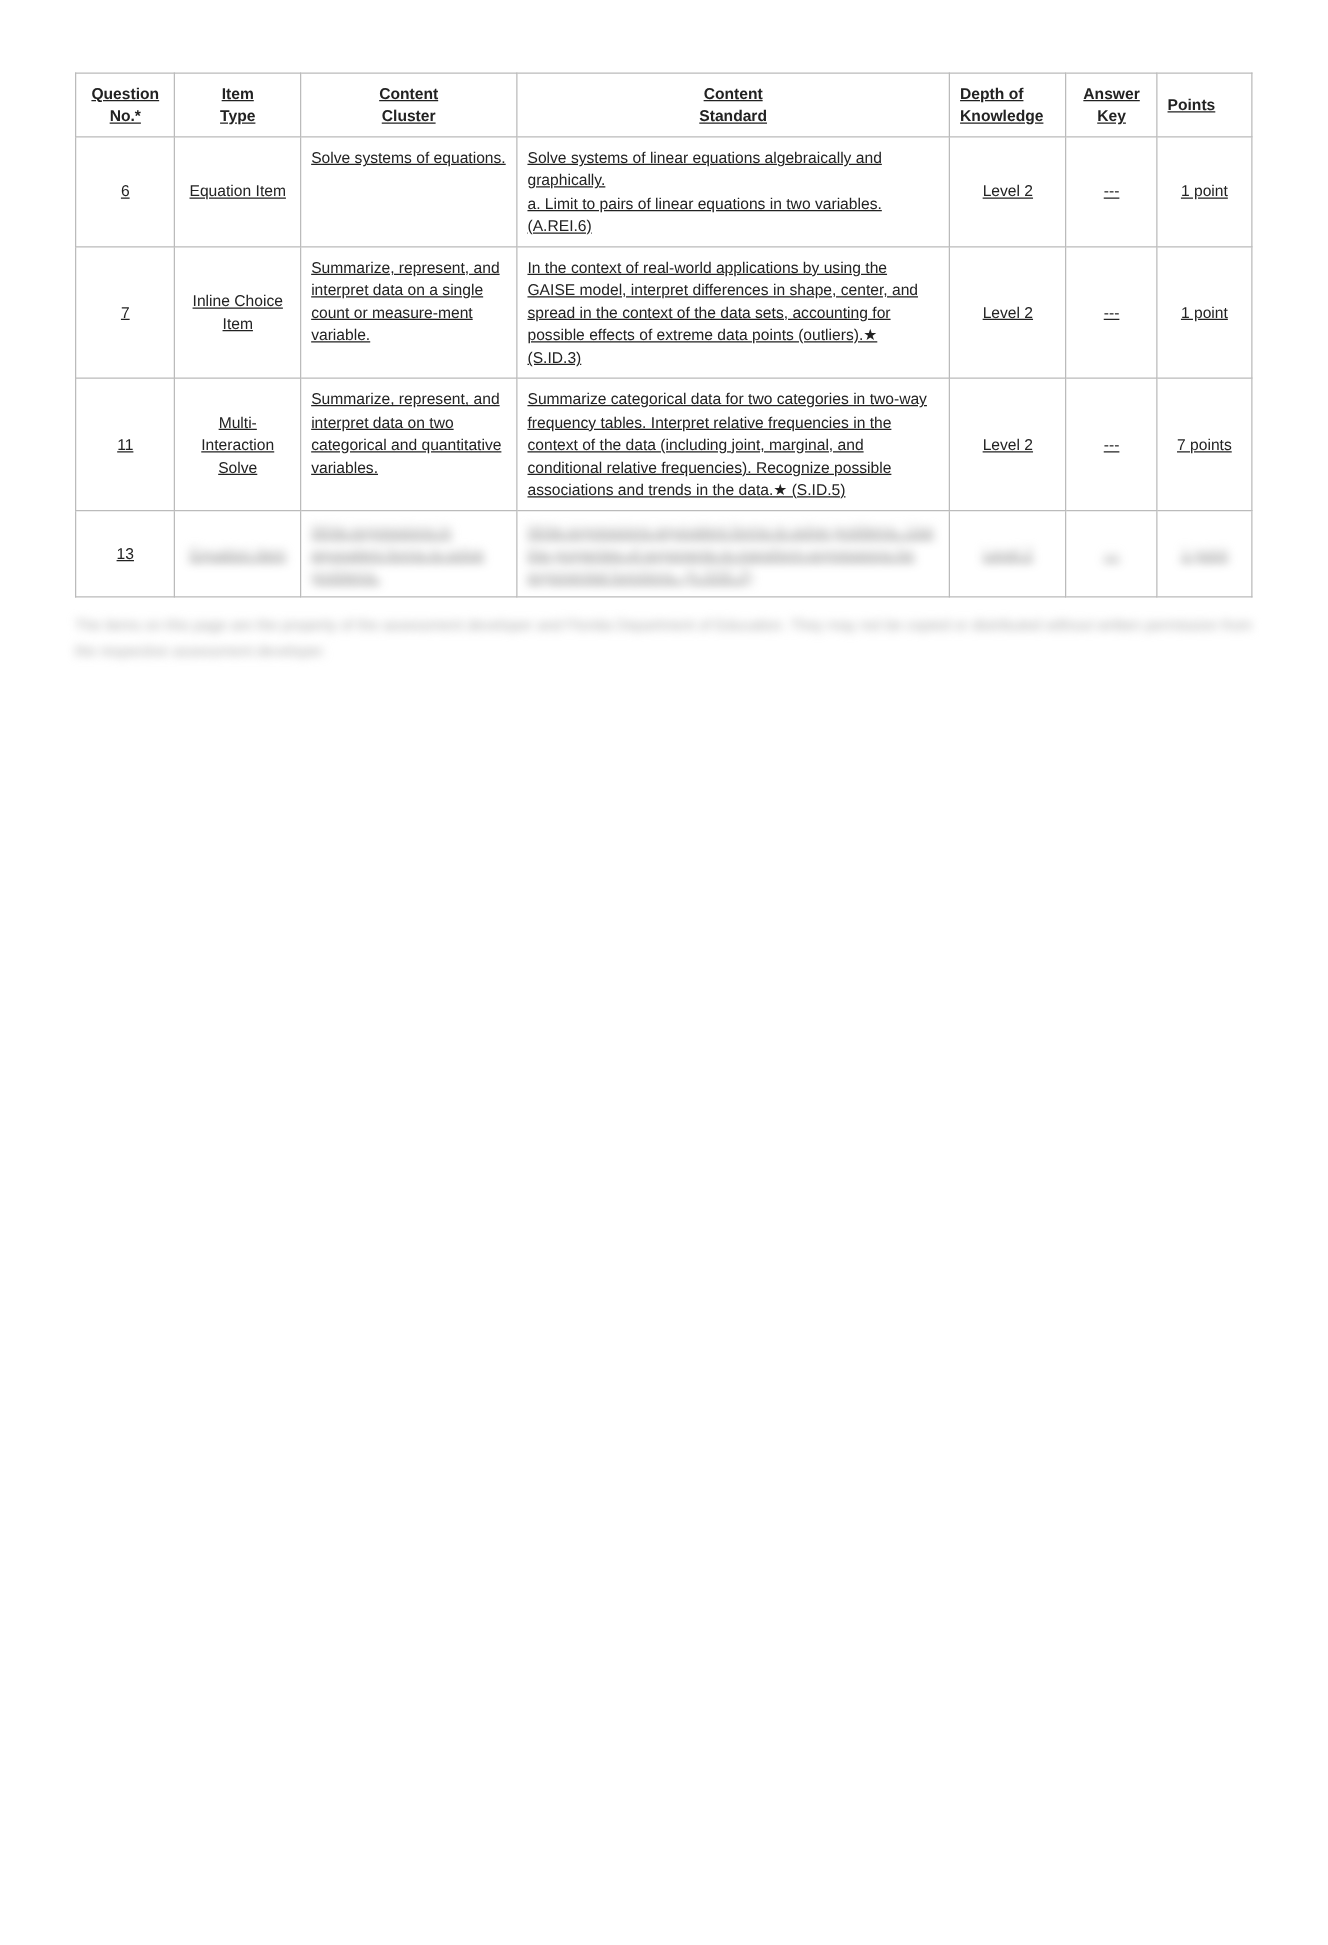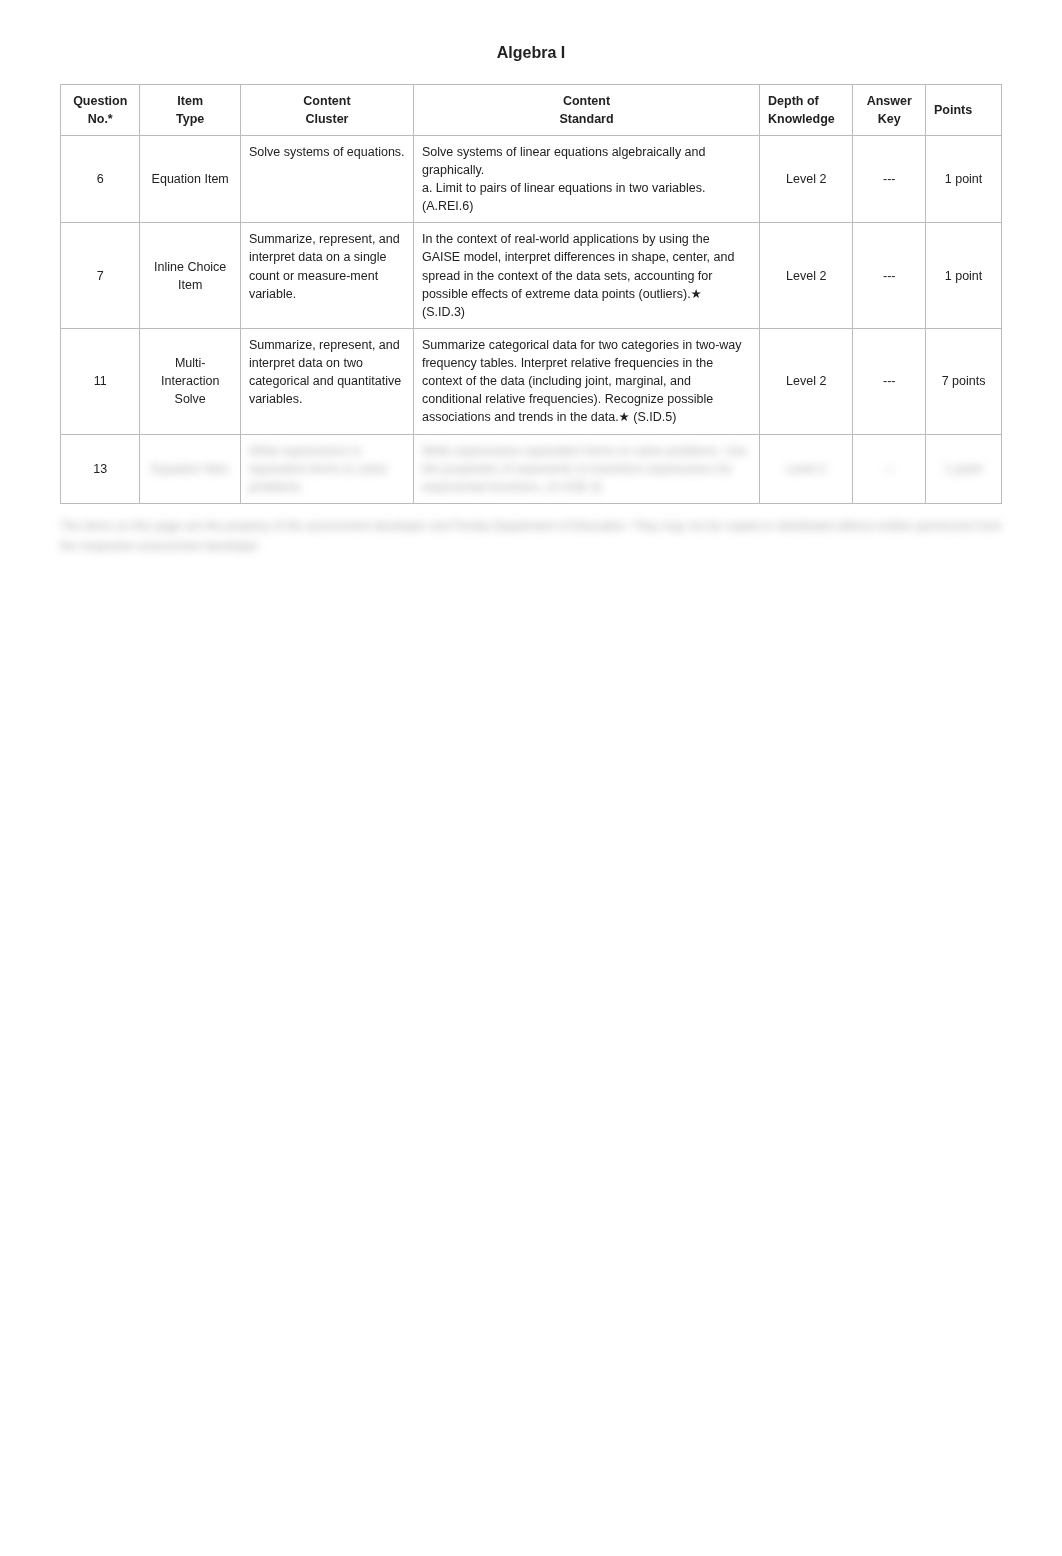--- a/index.html
+++ b/index.html
@@ -18,20 +18,21 @@
     }
     .page-header .title-line {
       font-weight: bold;
       font-size: 16px;
       line-height: 1.6;
     }
     table {
       width: 100%;
       border-collapse: collapse;
       margin-top: 16px;
+      text-decoration: underline;
     }
     th, td {
       border: 1px solid #bbb;
       padding: 7px 8px;
       vertical-align: top;
       font-size: 12.5px;
       line-height: 1.45;
     }
     thead th {
       background: #fff;
@@ -58,21 +59,20 @@
       color: #aaa;
       font-size: 12px;
       line-height: 1.7;
       padding: 6px 0;
     }
   </style>
 </head>
 <body>
 
 <div class="page-header">
-  <div class="title-line">Algebra I</div>
 </div>
 
 <table>
   <thead>
     <tr>
       <th class="col-qno">Question<br>No.*</th>
       <th class="col-item">Item<br>Type</th>
       <th class="col-cluster">Content<br>Cluster</th>
       <th class="col-standard">Content<br>Standard</th>
       <th class="col-dok">Depth of<br>Knowledge</th>

